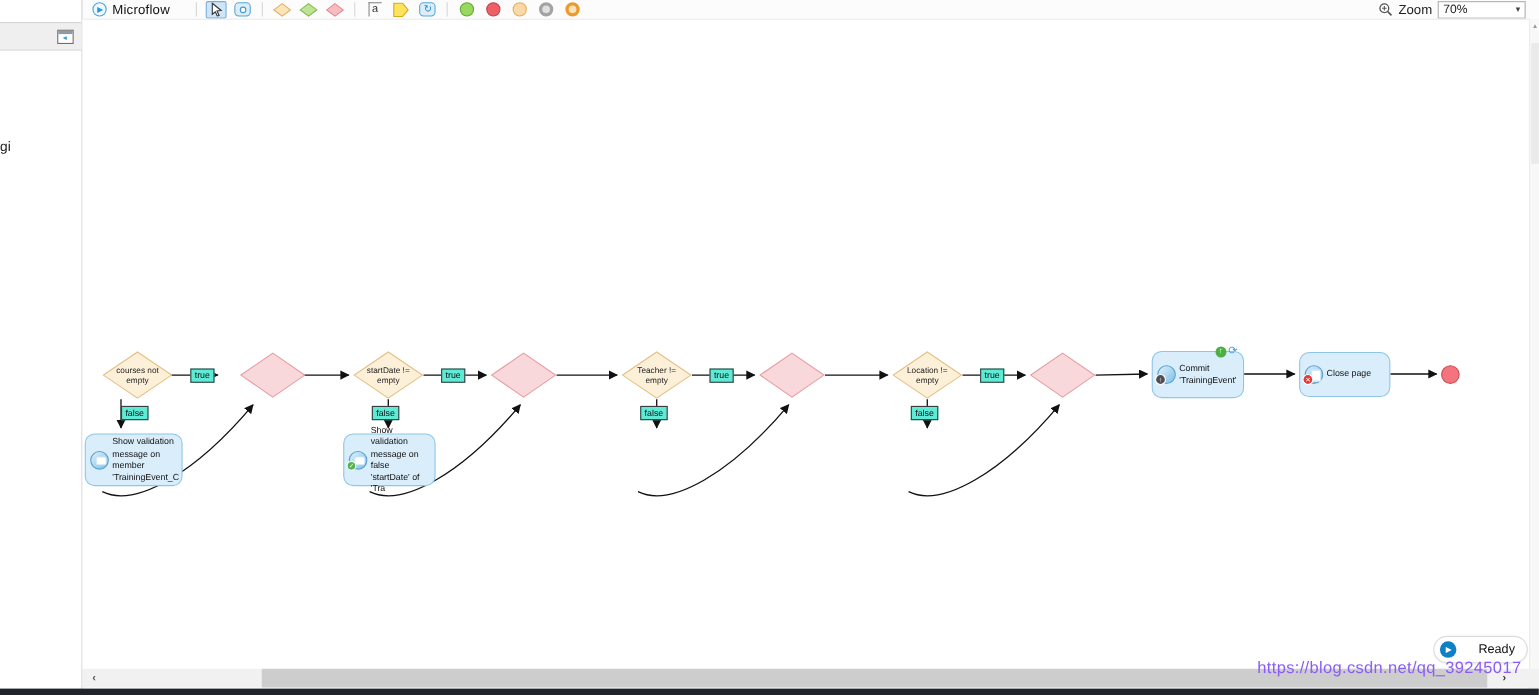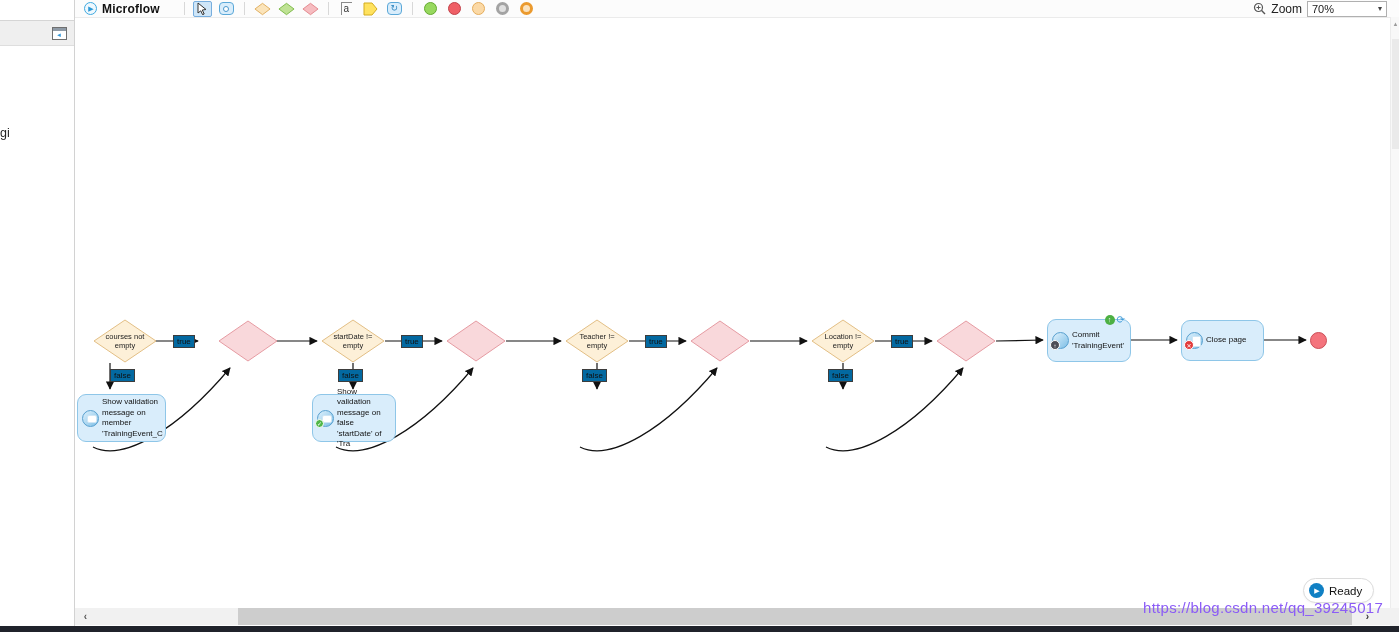--- a/index.html
+++ b/index.html
@@ -6,21 +6,21 @@
   html,body{width:1399px;height:632px;overflow:hidden;background:#fff;
     font-family:"Liberation Sans",sans-serif;color:#1a1a1a}
   #app{position:relative;width:1399px;height:632px}
 
   
   .toolbar{position:absolute;left:75px;top:0;width:1324px;height:17px;background:#fcfcfc;
     display:flex;align-items:center;gap:5px;padding-left:9px}
   .mf-icon{width:13px;height:13px;border:1.5px solid #3fa9e0;border-radius:50%;background:#eef8fe;
     color:#2b98d6;font-size:7px;display:flex;align-items:center;justify-content:center;flex:0 0 13px}
   .mf-icon::before{content:"▶";margin-left:1px}
-  .tb-title{font-weight:700;font-size:12px;color:#111;margin-right:16px;letter-spacing:.2px}
+  .tb-title{font-weight:400;font-size:12px;color:#111;margin-right:16px;letter-spacing:.2px}
   .sep{width:1px;height:13px;background:#d8d8d8;margin:0 3px}
   .tool{width:19px;height:16px;border:1px solid transparent;background:transparent;display:flex;
     align-items:center;justify-content:center;padding:0;cursor:default}
   .tool.sel{background:#cfe6f8;border-color:#78aede;border-radius:2px}
   .roundbox{width:15px;height:13px;border:1px solid #5ba8d8;background:#d9edfb;border-radius:4px;
     display:flex;align-items:center;justify-content:center}
   .roundbox .dot{width:6px;height:6px;border:1px solid #4a97cc;background:#fff;border-radius:50%}
   .roundbox.loop{color:#2f86c0;font-size:9px;line-height:9px}
   .roundbox.loop::before{content:"↻"}
   .anno{border-left:1px solid #8a8a8a;border-top:1px solid #8a8a8a;padding:0 3px 1px 2px;
@@ -57,21 +57,21 @@
   .node{position:absolute;z-index:1}
 
   .dg{position:absolute;top:301px;width:230px;height:175px}
   .dg1{left:18px}.dg2{left:246px}.dg3{left:490px}.dg4{left:736px}
   .dec{position:absolute;left:0;top:0;width:64px;height:44px}
   .dec svg polygon{fill:#fdf0d8;stroke:#e3bf85;stroke-width:1}
   .dec .dtext{position:absolute;inset:0;display:flex;align-items:center;justify-content:center;
     text-align:center;font-size:7.5px;line-height:9px;padding:0 7px;color:#222}
   .merge{position:absolute;left:125px;top:1px;width:60px;height:42px}
   .merge svg polygon{fill:#f9d8db;stroke:#e69ba2;stroke-width:1}
-  .blabel{position:absolute;z-index:2;background:#0369a1;border:1px solid #3c3c3c;font-size:8px;
+  .blabel{position:absolute;z-index:2;background:#5eead4;border:1px solid #3c3c3c;font-size:8px;
     line-height:11px;padding:0 3px;text-align:center;color:#111}
   .tlabel{left:80px;top:16px}
   .flabel{left:17px;top:50px}
 
   .abox{position:absolute;background:#d9edfb;border:1px solid #8ec6e8;border-radius:9px;
     display:flex;align-items:center;gap:3px;padding:3px 4px;z-index:1}
   .abox .txt{font-size:8px;line-height:10.5px;color:#111}
   .dg .abox{left:-9px;top:75px;width:84px;height:48px}
   .dg1 .abox{left:-16px;width:89px}
   .aicon{flex:0 0 17px;width:17px;height:17px;border-radius:50%;
@@ -92,21 +92,21 @@
   .deco-up{width:10px;height:10px;border-radius:50%;background:#4db043;color:#fff;font-size:7px;
     line-height:10px;text-align:center}
   .deco-up::before{content:"↑"}
   .deco-refresh{color:#3f9bd8;font-size:10px;line-height:10px}
   .deco-refresh::before{content:"⟳"}
 
   .endnode{position:absolute;left:1235px;top:314px;width:17px;height:17px;border-radius:50%;
     background:#f4747d;border:1.5px solid #cb4e57;z-index:1}
 
   .ready{position:absolute;left:1228px;top:560px;height:25px;padding:0 11px 0 5px;background:#fff;
-    border:1px solid #dcdcdc;border-radius:13px;display:flex;align-items:center;gap:5px;z-index:3;
+    border:1px solid #dcdcdc;border-radius:13px;display:flex;align-items:center;gap:20px;z-index:3;
     font-size:11.5px;color:#111;box-shadow:0 1px 2px rgba(0,0,0,.04)}
   .ready-icon{width:15px;height:15px;border-radius:50%;background:#1080c4;color:#fff;font-size:7px;
     display:flex;align-items:center;justify-content:center}
   .ready-icon::before{content:"▶";margin-left:1px}
 
   
   .hscroll{position:absolute;left:75px;top:608px;width:1315px;height:17px;background:#f1f1f1;z-index:5}
   .hthumb{position:absolute;left:163px;top:0;width:1114px;height:17px;background:#cdcdcd}
   .harrow{position:absolute;top:0;width:17px;height:17px;color:#555;font-size:10px;font-weight:700;
     display:flex;align-items:center;justify-content:center}

